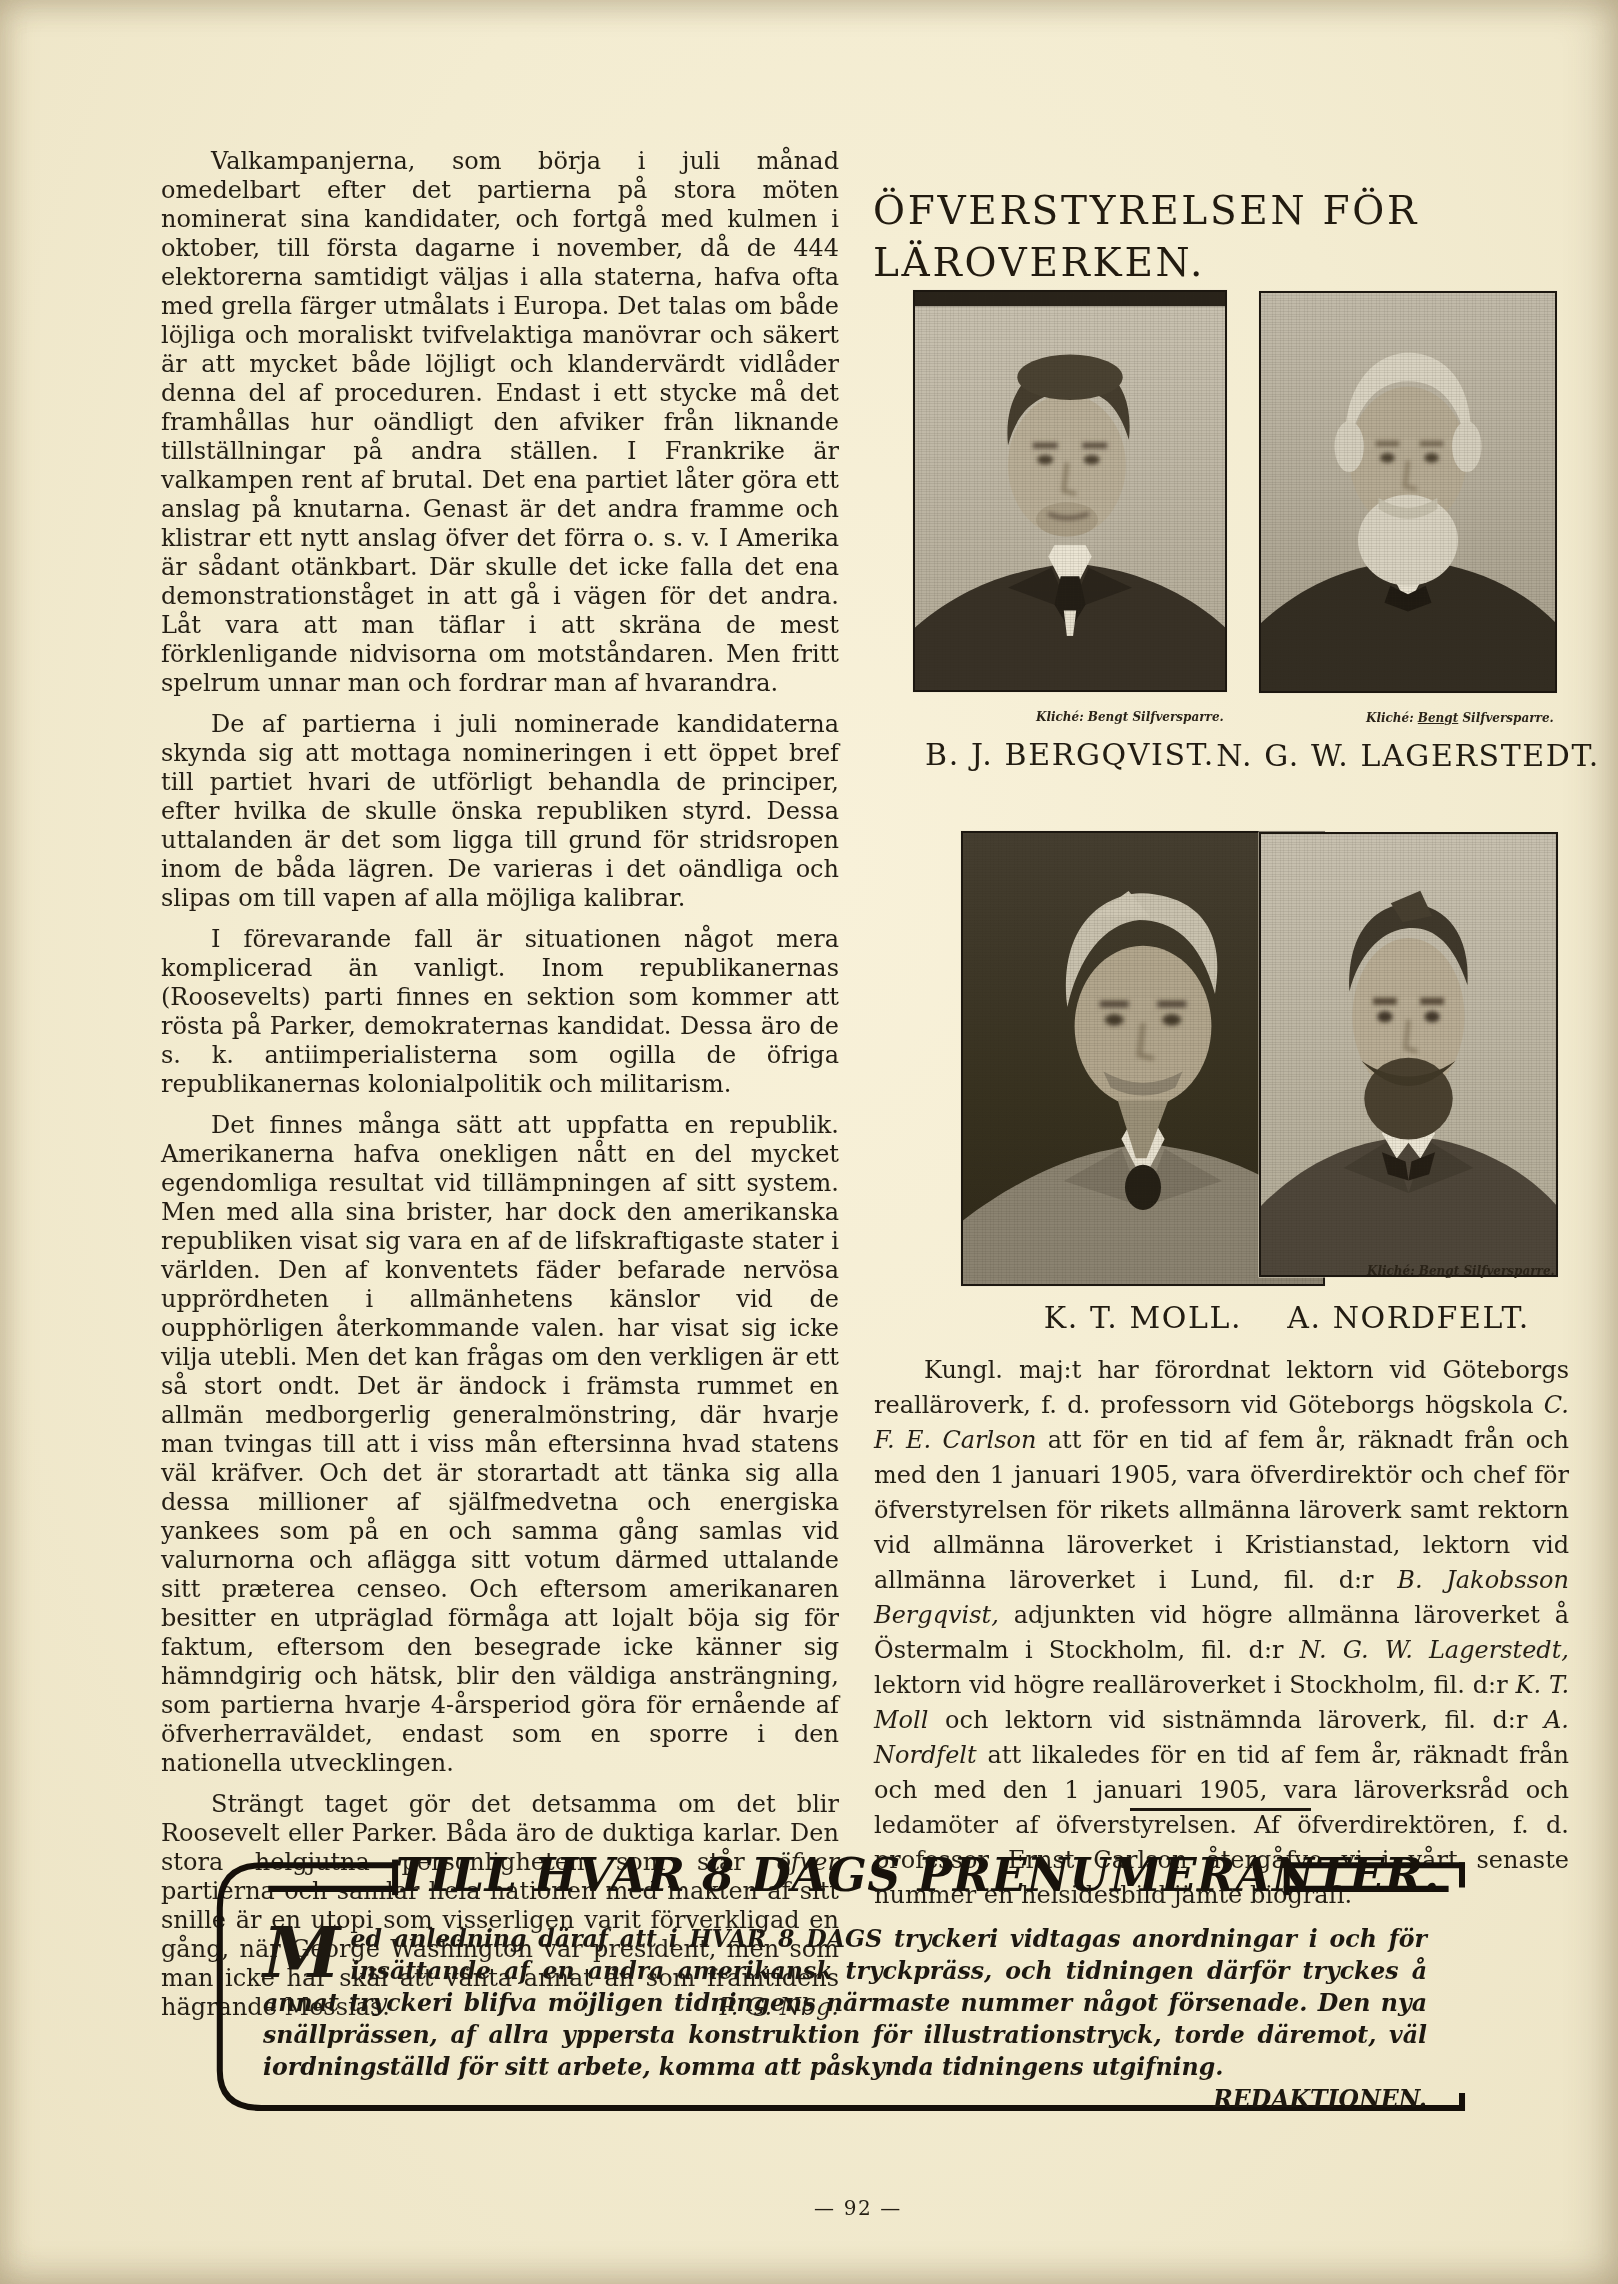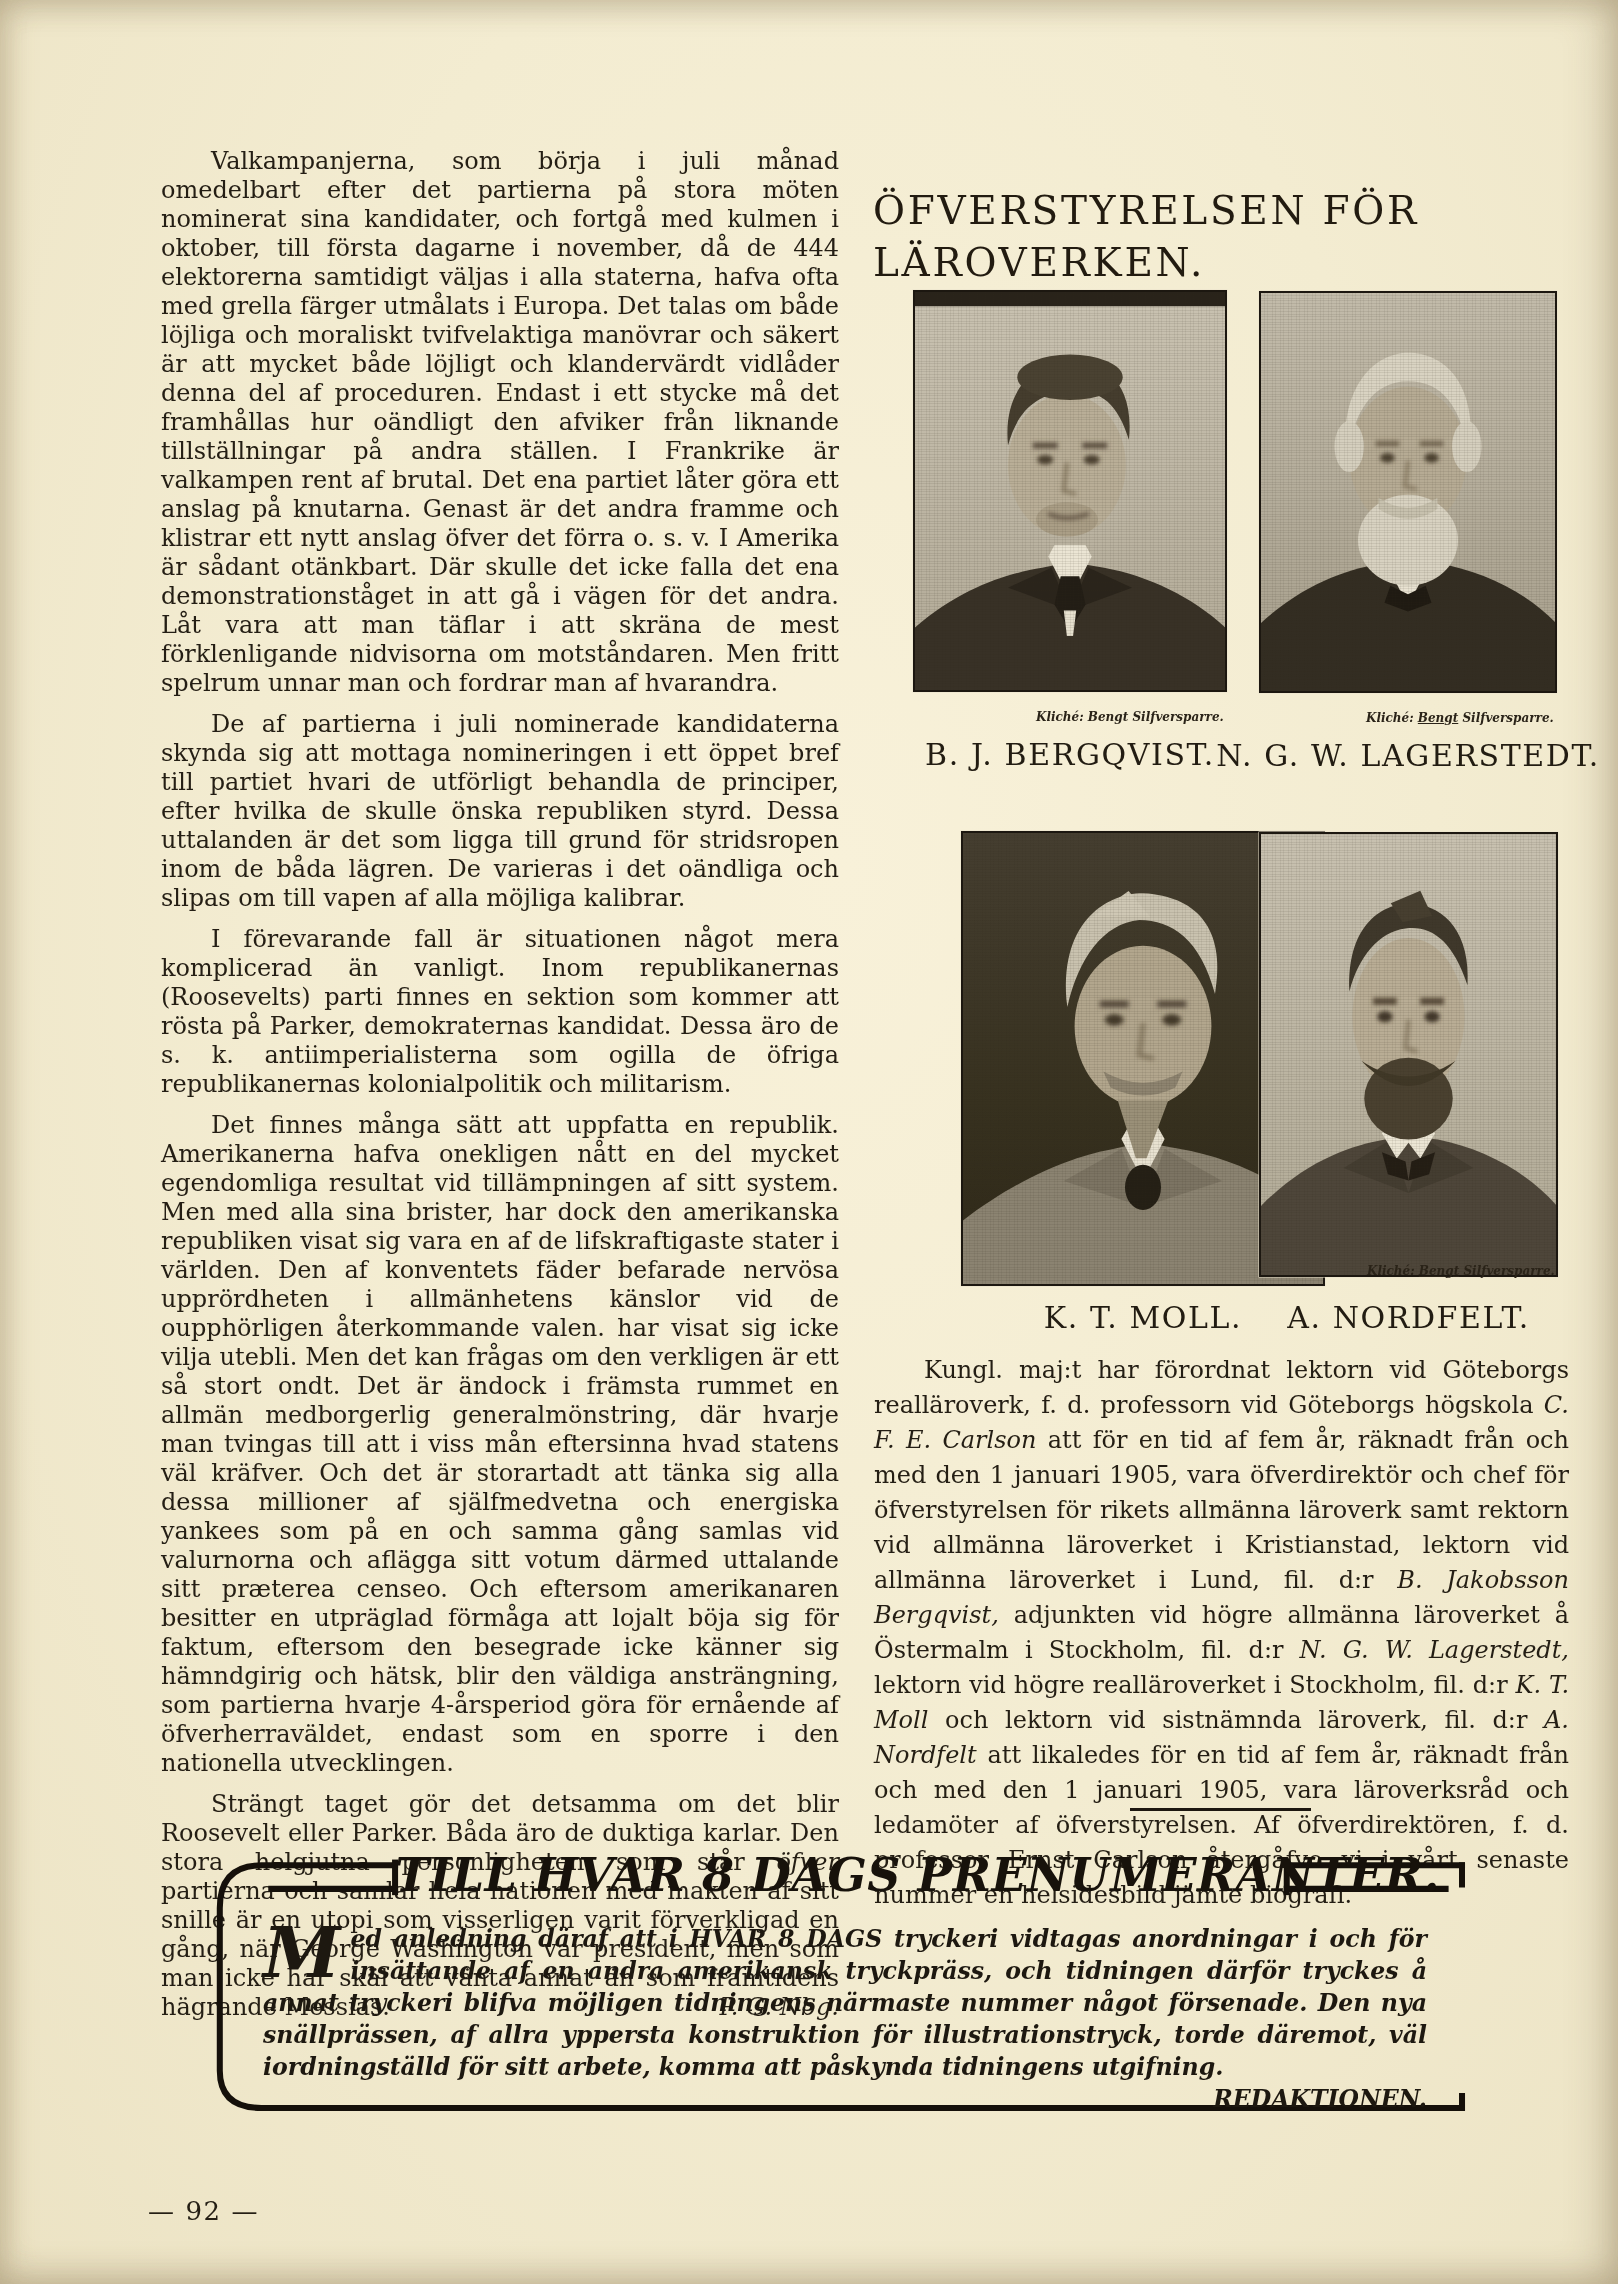--- a/index.html
+++ b/index.html
@@ -84,21 +84,21 @@
     position:absolute; left:57px; top:67px; width:1164px; margin:0;
     font-size:23.6px; line-height:32px; font-style:italic; font-weight:600;
     text-align:justify; color:#1d1810;
   }
   .dropcap {
     float:left; font-size:70px; line-height:56px;
     padding:2.2px 10px 0 0; font-weight:bold; font-style:italic;
   }
   .pagenum {
     position:absolute; left:148px; top:2196px; width:1420px;
-    text-align:left; font-size:26px; letter-spacing:1.6px; color:#241e14;
+    text-align:center; font-size:20px; letter-spacing:1.6px; color:#241e14;
   }
 </style>
 </head>
 <body>
 
 <div class="page">
 
 
   <section class="col-left">
     <p><span>Valkampanjerna, som börja i juli månad omedelbart efter det partierna på stora möten nominerat sina kandidater, och fortgå med kulmen i oktober, till första dagarne i november, då de 444 elektorerna samtidigt väljas i alla staterna, hafva ofta med grella färger utmålats i Europa. Det talas om både löjliga och moraliskt tvifvelaktiga manövrar och säkert är att mycket både löjligt och klandervärdt vidlåder denna del af proceduren. Endast i ett stycke må det framhållas hur oändligt den afviker från liknande tillställningar på andra ställen. I Frankrike är valkampen rent af brutal. Det ena partiet låter göra ett anslag på knutarna. Genast är det andra framme och klistrar ett nytt anslag öfver det förra o. s. v. I Amerika är sådant otänkbart. Där skulle det icke falla det ena demonstrationståget in att gå i vägen för det andra. Låt vara att man täflar i att skräna de mest förklenligande nidvisorna om motståndaren. Men fritt spelrum unnar man och fordrar man af hvarandra.</span></p>

